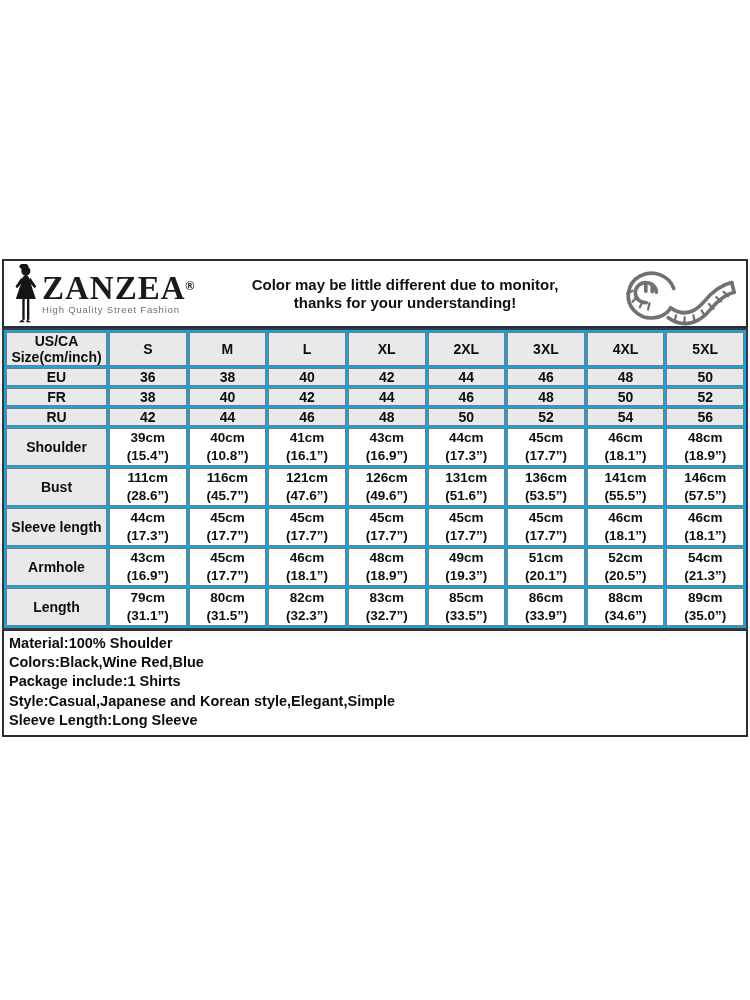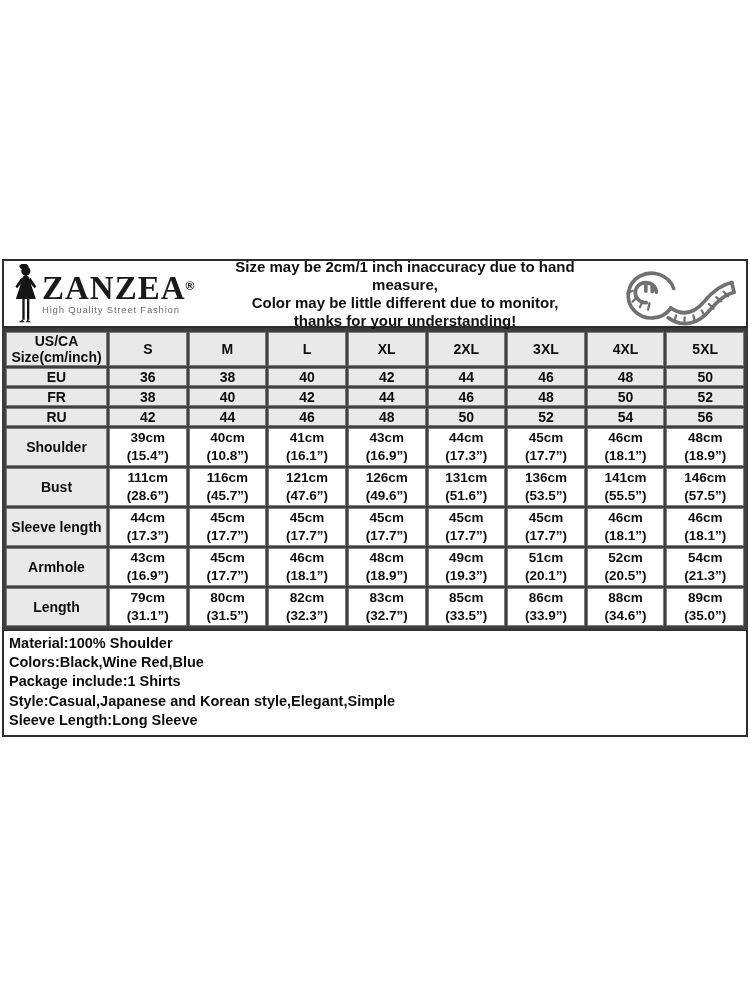--- a/index.html
+++ b/index.html
@@ -30,21 +30,21 @@
 
   .tape-wrap { width:140px; flex-shrink:0; display:flex; justify-content:center; }
   .tape-wrap svg { width:126px; height:64px; }
 
   
   table.size {
     width:746px;
     border-collapse:separate;
     border-spacing:2px;
     border:2px solid #3a3a3a;
-    background:#404040;
+    background:#0ea5e9;
     table-layout:fixed;
   }
   table.size th, table.size td {
     border:1px solid #7a7a7a;
     background:#e9e9e9;
     font-weight:bold;
     text-align:center;
     vertical-align:middle;
     font-size:14px;
     color:#0d0d0d;
@@ -83,21 +83,20 @@
           <rect x="20.4" y="42" width="2.8" height="25" fill="#151515"></rect>
           <path d="M14.8 66.5 l-4.5 3.5 h7.5 z" fill="#151515"></path>
           <path d="M20.4 66.5 l-1 3.5 h6 z" fill="#151515"></path>
         </svg>
         <div class="logo-text">
           <div class="brand-row"><span>ZANZEA</span><sup>®</sup></div>
           <div class="tagline">High Quality Street Fashion</div>
         </div>
       </div>
       <div class="disclaimer">
-        <div>Size may be 2cm/1 inch inaccuracy due to hand measure,</div>
         <div>Color may be little different due to monitor,</div>
         <div>thanks for your understanding!</div>
       </div>
       <div class="tape-wrap">
         <svg viewBox="0 0 132 70" aria-hidden="true" fill="none" stroke="#717171" stroke-width="4" stroke-linecap="round" stroke-linejoin="round">
           <path d="M60 51 A 25.5 24.5 0 1 1 63.5 29"></path>
           <path d="M44.5 33 a 11.5 11 0 1 0 -11 11.5"></path>
           <path d="M33 23 v 9 M40 24.5 v 8"></path>
           <path d="M37 45 l-1.5 7 M29.5 43 l-3 6.5 M23 38.5 l-4.5 5 M18.5 31.5 l-6 3" stroke-width="2.5"></path>
           <path d="M60 50 C 74 60 86 56 97 43 C 105 33.5 115 25 127 22.5"></path>

